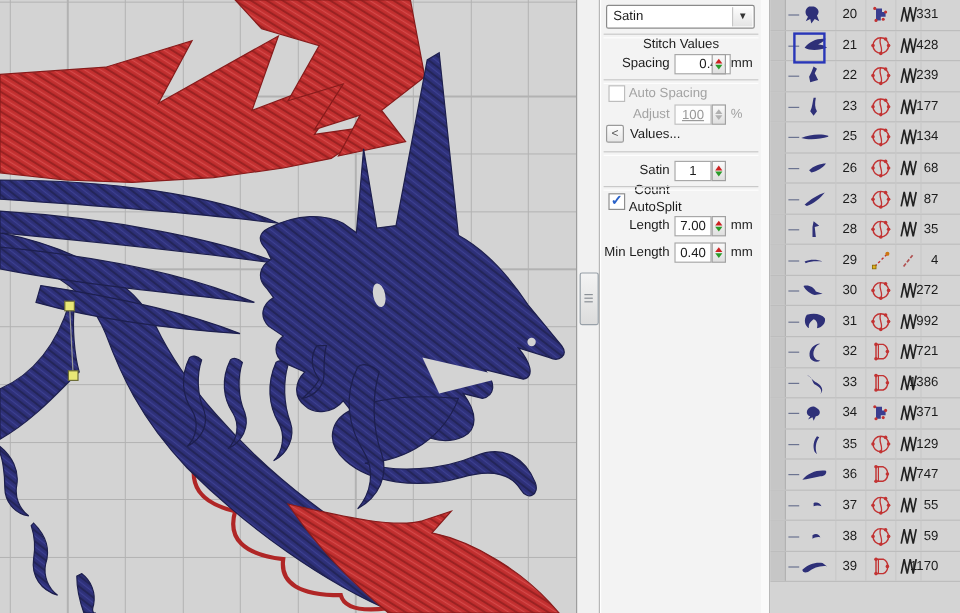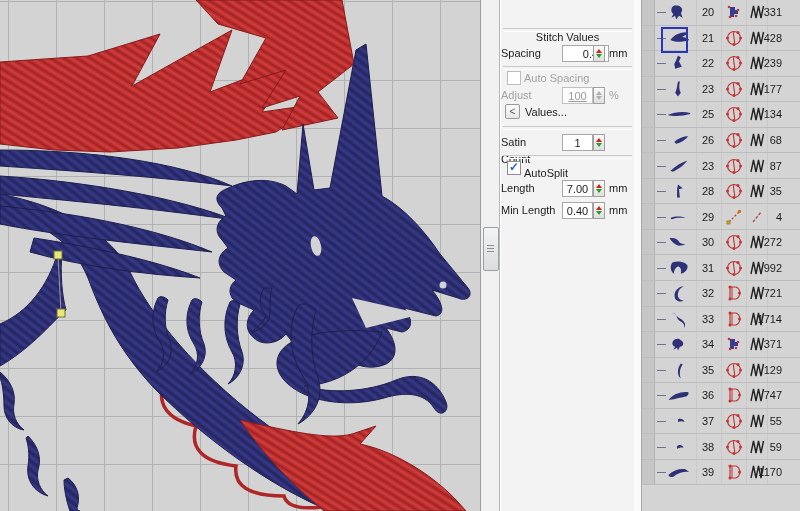--- a/index.html
+++ b/index.html
@@ -22,21 +22,21 @@
   #vthumb{position:absolute;left:2px;top:227px;width:14px;height:42px;background:linear-gradient(#f4f4f4,#dcdcdc);
     border:1px solid #98a0a8;border-radius:2px;}
   #vthumb i{position:absolute;left:3px;width:7px;height:1px;background:#8a9096;}
   #vthumb i:nth-child(1){top:17px}#vthumb i:nth-child(2){top:20px}#vthumb i:nth-child(3){top:23px}
 
   
   #panel{position:absolute;left:500px;top:0;width:134px;height:511px;background:#f3f3f3;
     border-left:1px solid #ffffff;box-sizing:border-box;}
   .divider{position:absolute;left:2px;right:2px;height:2px;
     border-top:1px solid #c9c9c9;border-bottom:1px solid #fdfdfd;}
-  .lbl{position:absolute;text-align:left;color:#1c1c1c;line-height:17px;height:17px;}
+  .lbl{position:absolute;text-align:right;color:#1c1c1c;line-height:17px;height:17px;}
   .lbl.dis,.cblbl.dis{color:#a3a3a3;}
   .field{position:absolute;width:29px;height:15px;background:#fff;border:1px solid #a8a8a8;
     text-align:center;font:11px "Liberation Sans",sans-serif;padding:0;color:#1c1c1c;}
   .field.dis{color:#9a9a9a;background:#fdfdfd;border-color:#c0c0c0;text-decoration:underline;}
   .spin{position:absolute;width:12px;height:17px;background:linear-gradient(#fafafa,#dfdfdf);
     border:1px solid #a0a0a0;box-sizing:border-box;}
   .spin u{position:absolute;left:2px;width:0;height:0;border-left:3.5px solid transparent;border-right:3.5px solid transparent;}
   .spin .up{top:3px;border-bottom:4px solid #cc2222;}
   .spin .dn{bottom:3px;border-top:4px solid #2a9a2a;}
   .spin.dis .up{border-bottom-color:#b0b0b0;}
@@ -136,20 +136,24 @@
 
   <div id="vscroll">
     <div id="vthumb">
         <i></i>
         <i></i>
         <i></i>
       </div>
   </div>
 
   <div id="panel">
+    <div id="combo">
+      <span>Satin</span>
+      <span class="arrow">▼</span>
+    </div>
     <div class="divider" style="top:28px"></div>
     <div id="sectionTitle">Stitch Values</div>
 
     <div class="lbl" style="left:0;top:45px;width:57px">Spacing</div>
     <input class="field" style="left: 61px; top: 45px; padding-left: 16px;" readonly="" value="0.45">
     <div class="spin" style="left:92px;top:45px">
         <u class="up"></u>
         <u class="dn"></u>
       </div>
     <div class="unit" style="left:108px;top:45px">mm</div>
@@ -527,21 +531,21 @@
             <circle cx="6" cy="4" r="1.5" fill="#c23333"></circle>
             <circle cx="6" cy="16" r="1.5" fill="#c23333"></circle>
             <circle cx="15.5" cy="10" r="1.5" fill="#c23333"></circle>
           </svg>
         </div>
         <div class="cell c-ic2">
           <svg width="20" height="20" viewBox="0 0 20 20">
             <polyline points="4,16 6.5,4 9,16 11.5,4 14,16 16.5,4" stroke="#222" fill="none" stroke-width="1.4"></polyline>
           </svg>
         </div>
-        <div class="cell c-count">1714</div>
+        <div class="cell c-count">1386</div>
       </div>
       <div class="row">
         <div class="cell c-spacer"></div>
         <div class="cell c-thumb">
           <span class="lead"></span>
           <svg width="30" height="24" viewBox="0 0 32 24">
             <path d="M13,7 C9,9 9,14 13,15 L11,18 L15,16 L16,19 L18,15 C22,15 23,10 19,8 C17,6 15,6 13,7 Z" fill="#2e3078"></path>
           </svg>
         </div>
         <div class="cell c-num">34</div>

